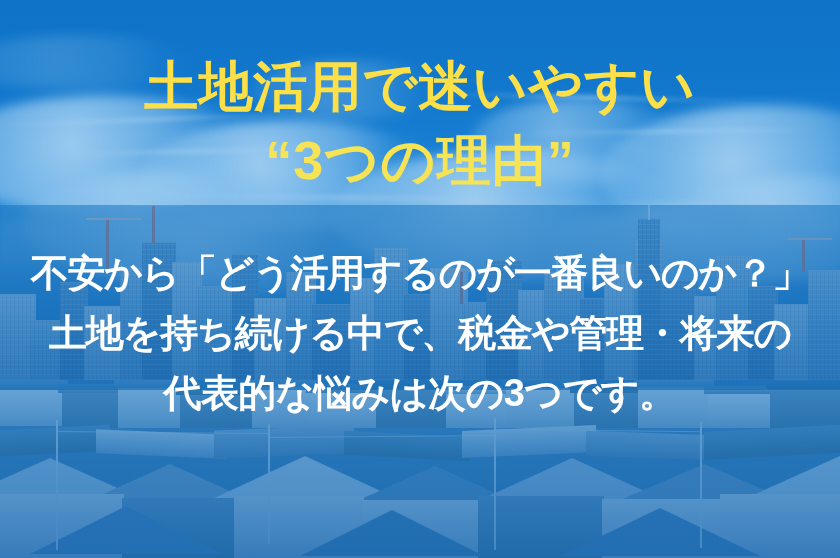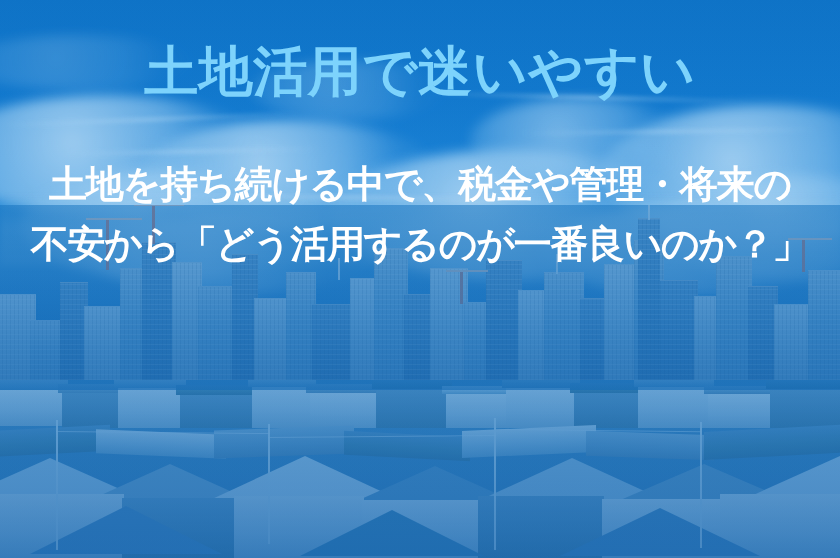--- a/index.html
+++ b/index.html
@@ -165,22 +165,22 @@
   
   .content {
     position:absolute; inset:0;
     z-index:40;
     display:flex;
     flex-direction:column;
     align-items:center;
   }
 
   .headline {
-    margin-top:40px;
-    color:#7dd3fc;
+    margin-top:55px;
+    color:#fde047;
     font-size:54px;
     line-height:1.15;
     font-weight:bold;
     letter-spacing:.5px;
     white-space:nowrap;
     text-align:right;
   }
 
   .subhead {
     margin-top:12px;
@@ -352,21 +352,23 @@
 
     <div class="houses-tint"></div>
   </div>
 
   <div class="photo-wash"></div>
 
   <div class="content">
 
     <h1 class="headline">土地活用で迷いやすい</h1>
 
+    <div class="subhead">“3つの理由”</div>
 
     <div class="body-copy">
+      <span class="ln l2">不安から「どう活用するのが一番良いのか？」</span>
       <span class="ln l1">土地を持ち続ける中で、税金や管理・将来の</span>
-      <span class="ln l2">不安から「どう活用するのが一番良いのか？」</span>
+      <span class="ln l4">代表的な悩みは次の3つです。</span>
     </div>
 
   </div>
 
 </div>
 
 </body></html>

